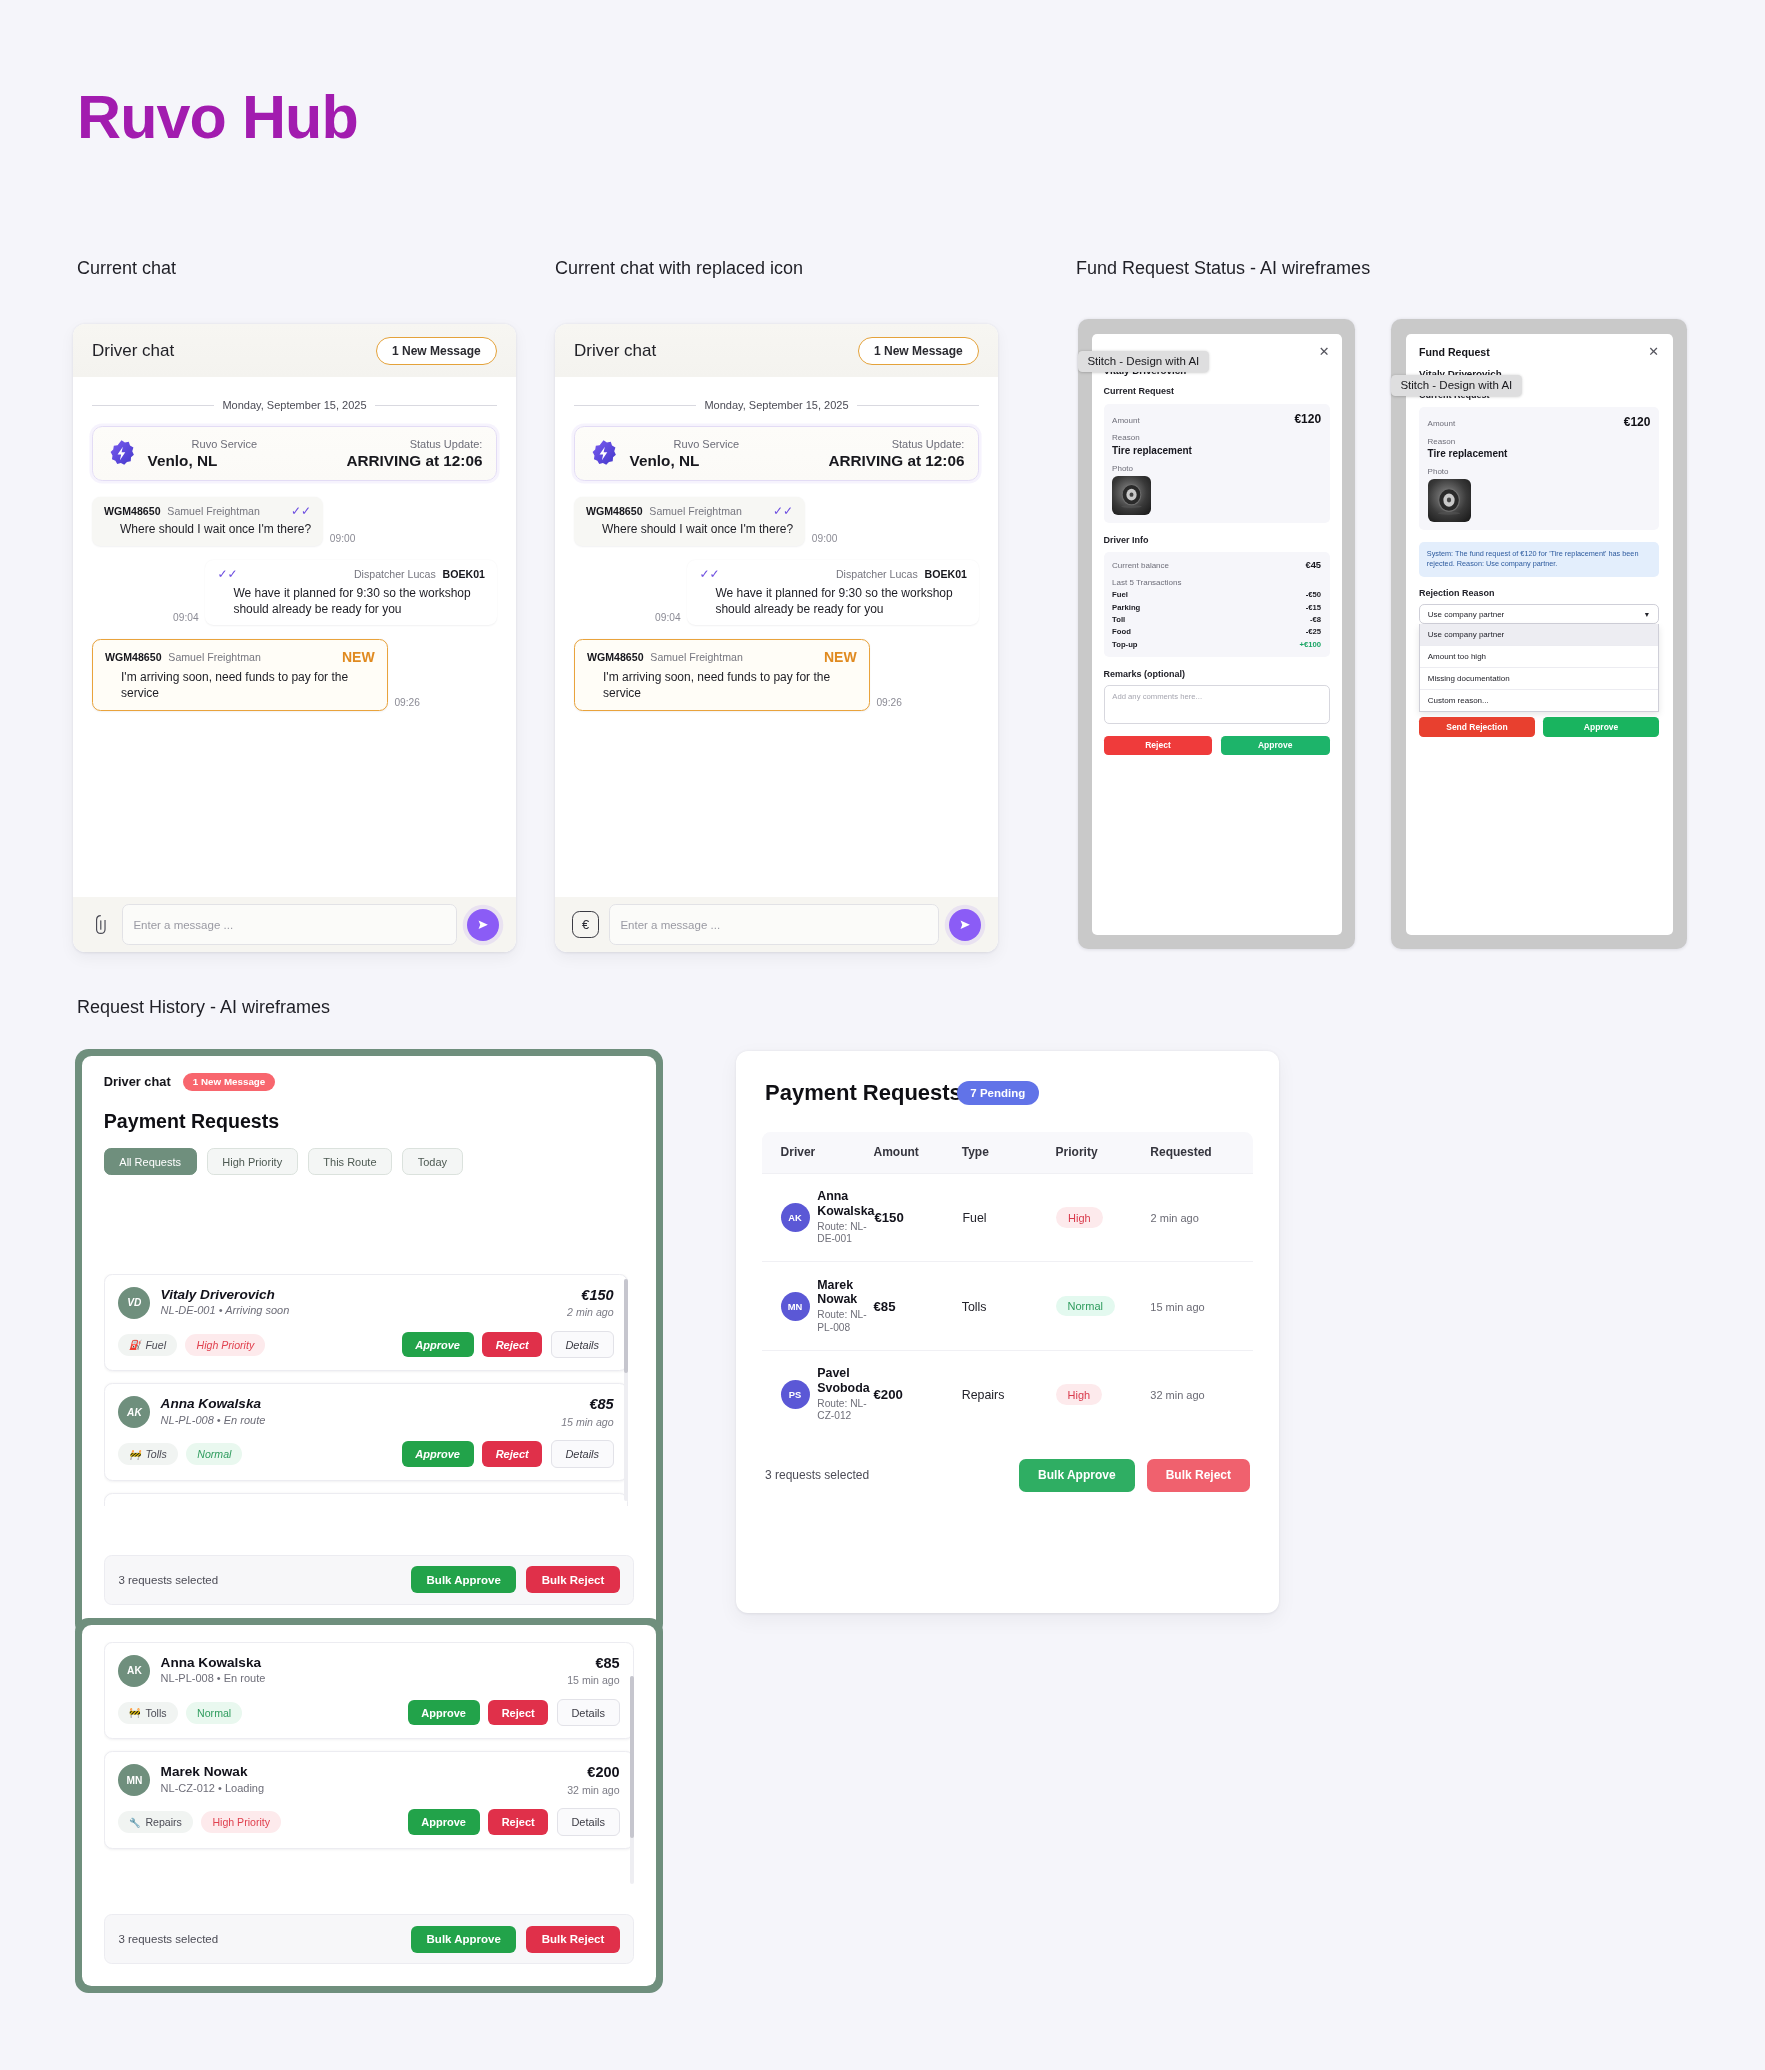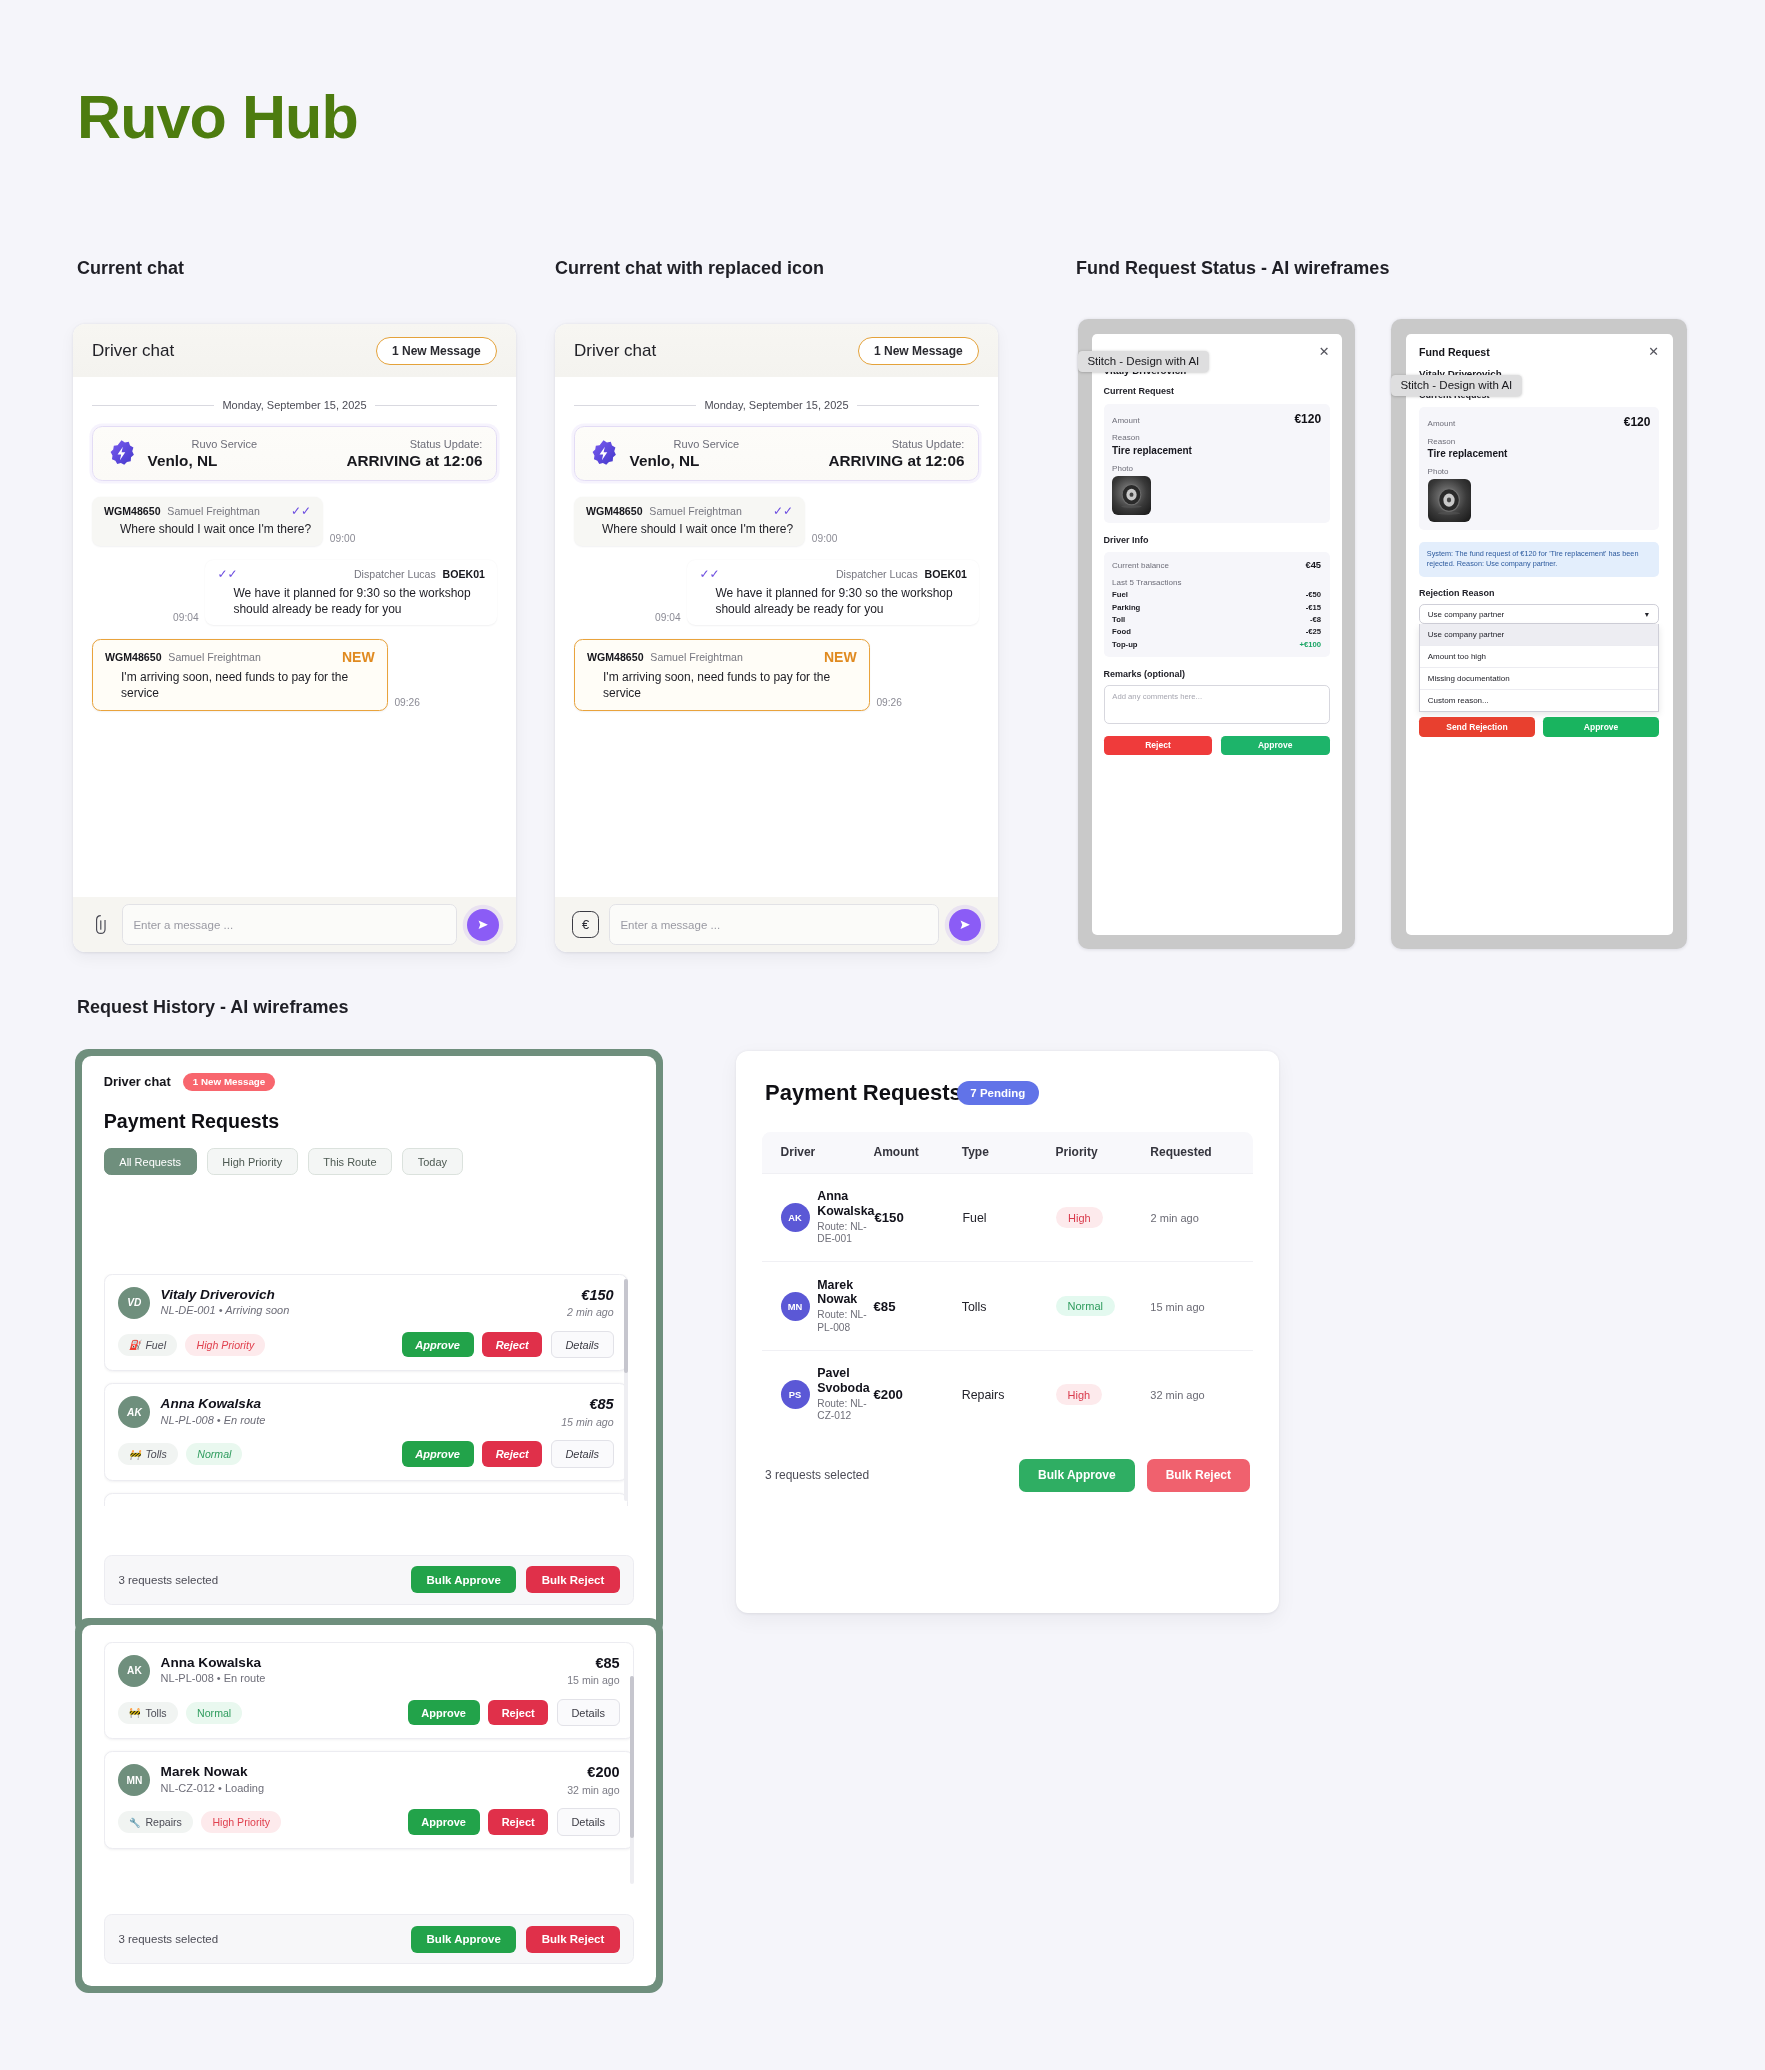--- a/index.html
+++ b/index.html
@@ -9,27 +9,27 @@
     font-family: "Liberation Sans", sans-serif;
     color: #1a1a1f;
     position: relative;
     overflow: hidden;
   }
 
   
   .page-title {
     position: absolute; left: 77px; top: 82px;
     font-size: 61px; font-weight: 700; letter-spacing: -0.9px;
-    color: #4d7c0f;
+    color: #a21caf;
   }
 
   
   .section-label {
     position: absolute;
-    font-size: 18px; font-weight: 700; color: #1f1f26;
+    font-size: 18px; font-weight: 400; color: #1f1f26;
   }
 
   
   .chat-card {
     position: absolute;
     background: #ffffff;
     border-radius: 12px;
     box-shadow: 0 0.9px 2.6px rgba(20,20,40,.09), 0 5.1px 15.3px rgba(20,20,40,.05);
     overflow: hidden;
   }

